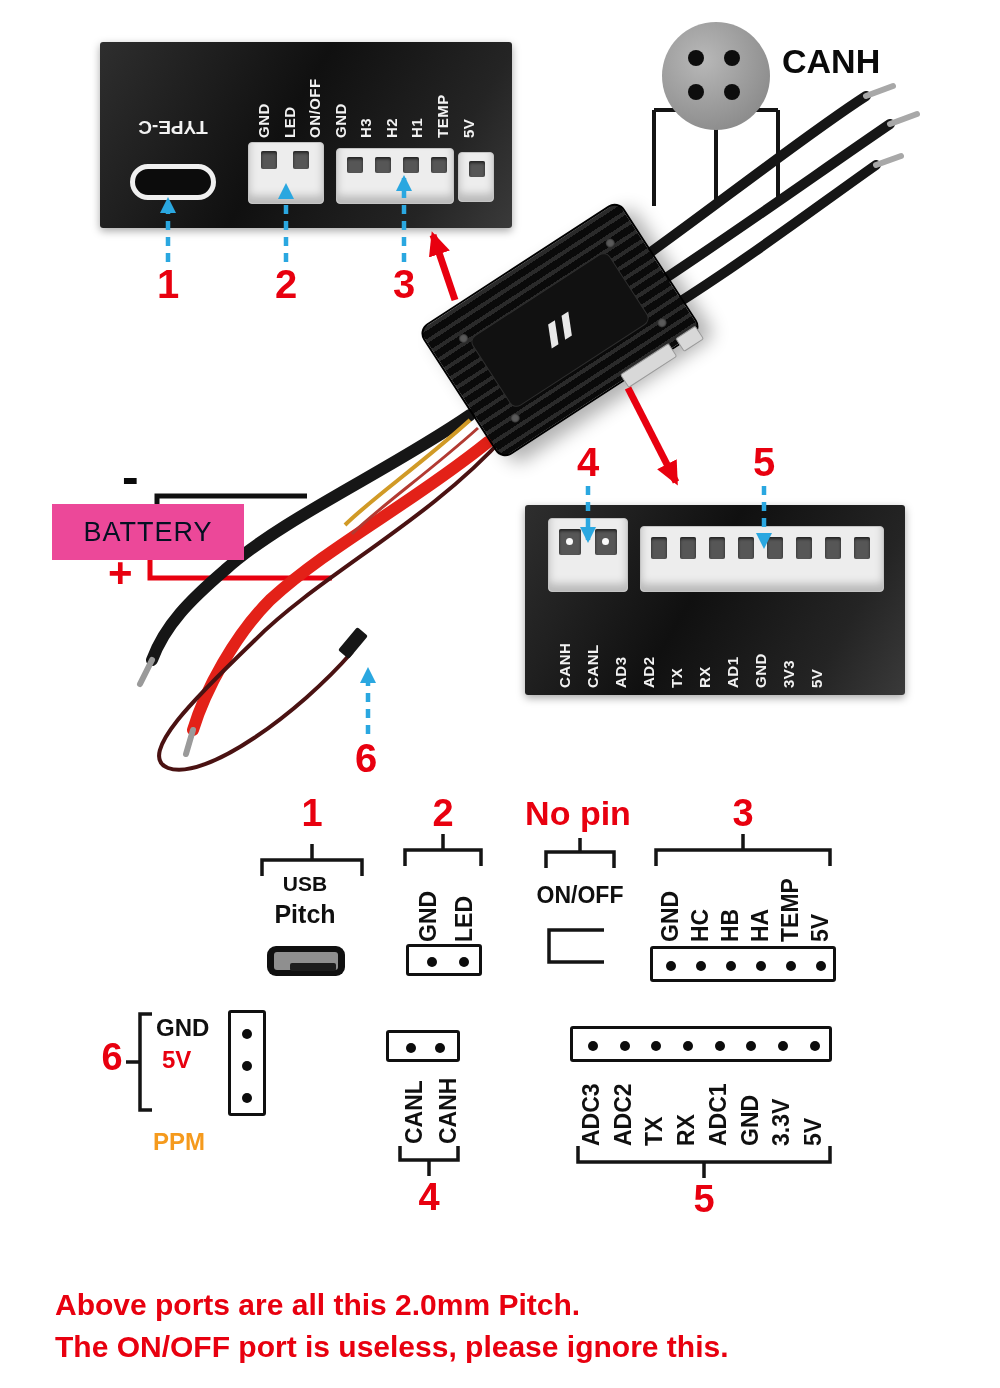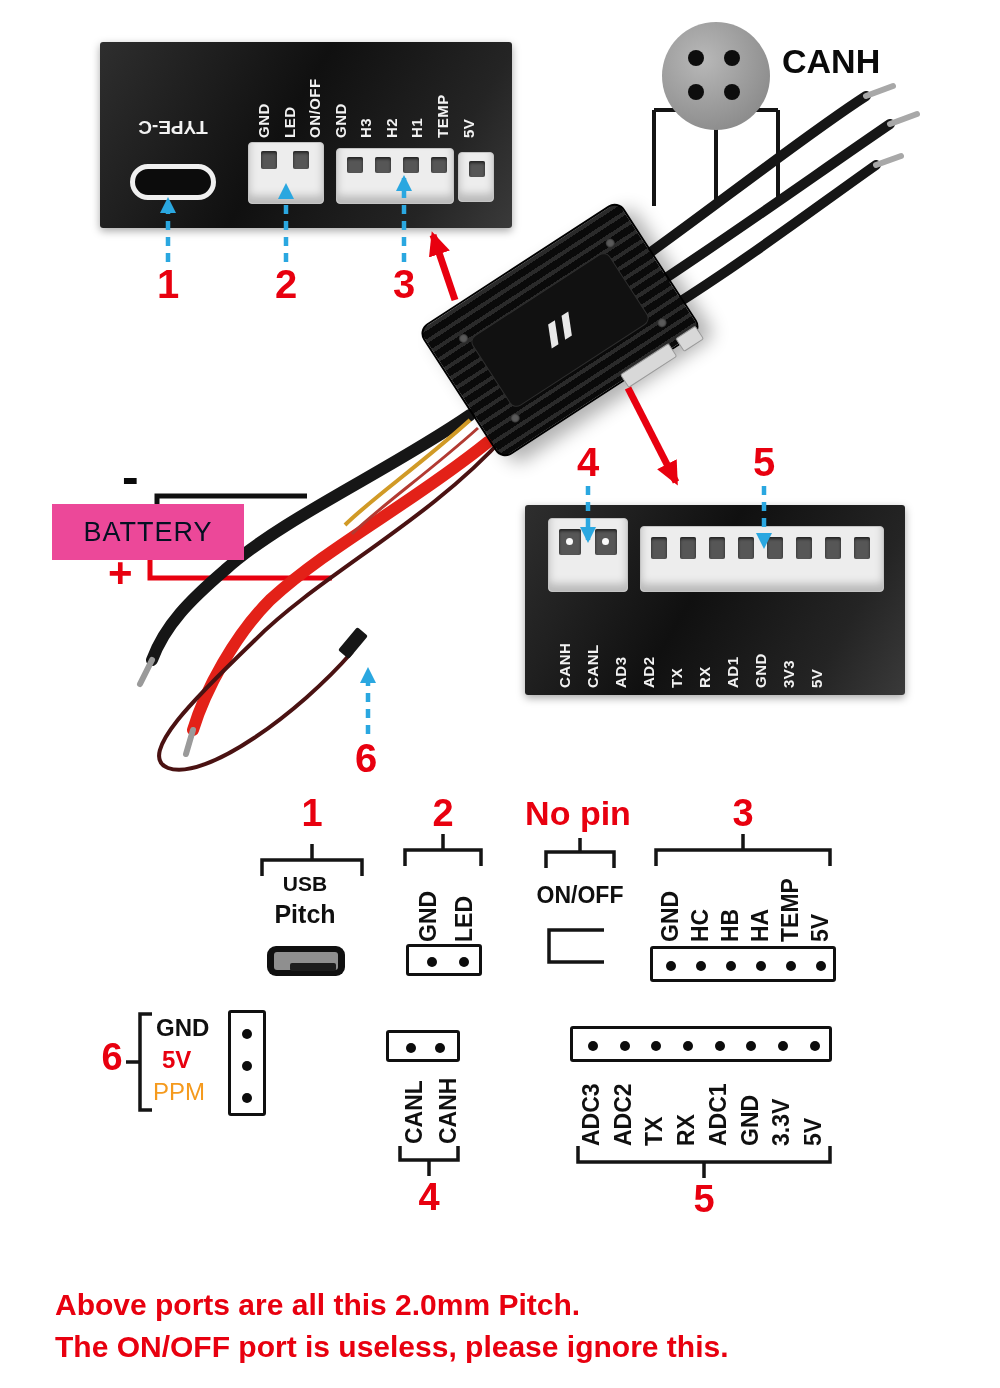--- a/index.html
+++ b/index.html
@@ -215,21 +215,21 @@
       <div class="dot" style="left:43px;top:12px"></div>
     <div class="dot" style="left:73px;top:12px"></div>
       <div class="dot" style="left:103px;top:12px"></div>
     <div class="dot" style="left:133px;top:12px"></div>
       <div class="dot" style="left:163px;top:12px"></div>
   </div>
 
   <div class="abs z2 secnum" style="left:92px;top:1038px;width:40px">6</div>
   <div class="abs z2" style="left:156px;top:1014px;font-weight:bold;font-size:24px;color:#101010">GND</div>
   <div class="abs z2" style="left:162px;top:1046px;font-weight:bold;font-size:24px;color:#e8000f">5V</div>
-  <div class="abs z2" style="left:153px;top:1078px;font-weight:normal;font-size:24px;color:#f59a1d">PPM</div>
+  <div class="abs z2" style="left:153px;top:1128px;font-weight:bold;font-size:24px;color:#f59a1d">PPM</div>
   <div class="sconn" style="left:228px;top:1010px;width:38px;height:106px">
     <div class="dot" style="left:11px;top:16px"></div>
       <div class="dot" style="left:11px;top:48px"></div>
       <div class="dot" style="left:11px;top:80px"></div>
   </div>
 
   <div class="sconn" style="left:386px;top:1030px;width:74px;height:32px">
     <div class="dot" style="left:17px;top:10px"></div>
       <div class="dot" style="left:46px;top:10px"></div>
   </div>

